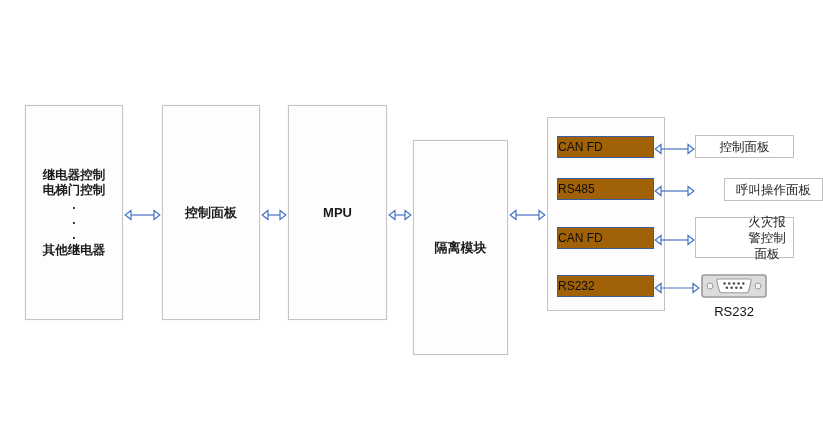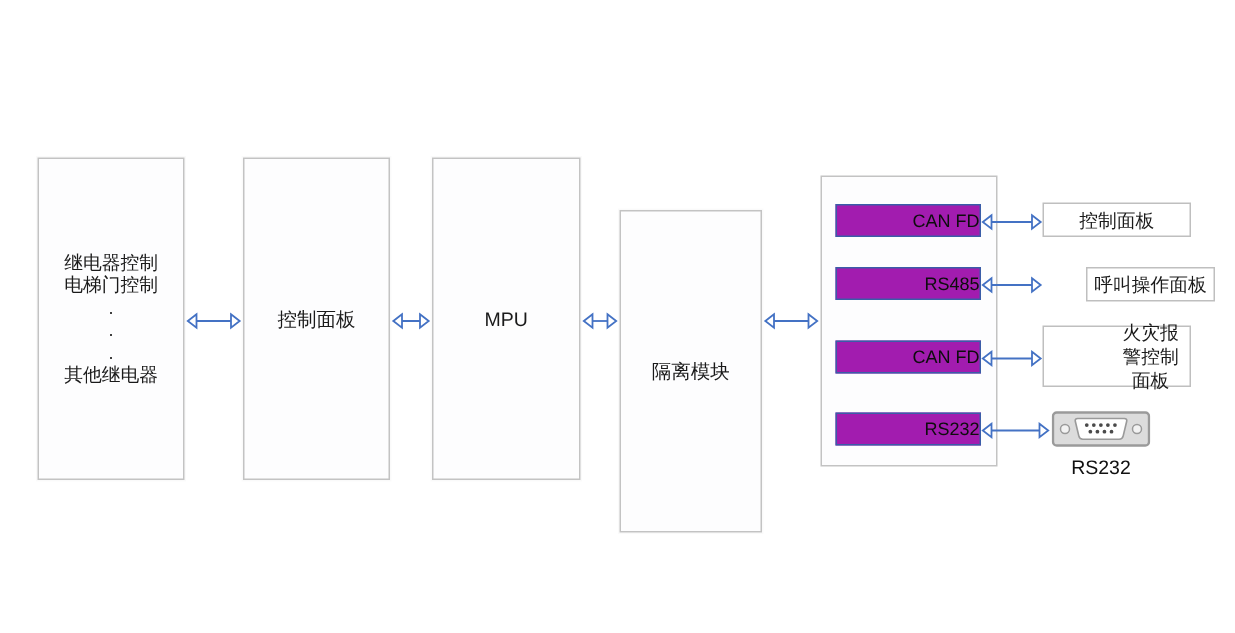--- a/index.html
+++ b/index.html
@@ -16,36 +16,37 @@
     position: absolute;
     background: #fdfdfe;
     border: 1px solid #c3c3c3;
     box-shadow: 0 0 0 1px rgba(0,0,0,0.02);
     display: flex;
     align-items: center;
     justify-content: center;
     font-size: 13px;
     box-sizing: border-box;
     text-align: center;
+    font-weight: bold;
   }
   .group-box {
     position: absolute;
     background: #fdfdfe;
     border: 1px solid #c3c3c3;
     box-sizing: border-box;
   }
   .stack { line-height: 15px; font-size: 12.5px; }
   .stack .dotline { line-height: 15px; font-size: 12px; }
   .port {
     position: absolute;
-    background: #a21caf;
+    background: #a16207;
     border: 1px solid #3A5DA8;
     display: flex;
     align-items: center;
-    justify-content: flex-end;
+    justify-content: flex-start;
     font-size: 12px;
     color: #0d0d0d;
     box-sizing: border-box;
   }
   .peripheral {
     position: absolute;
     background: #ffffff;
     border: 1px solid #bfbfbf;
     display: flex;
     align-items: center;
@@ -104,21 +105,21 @@
   <div class="port" style="left:557px; top:227px; width:97px; height:22px;">
     <span>CAN FD</span>
   </div>
   <div class="port" style="left:557px; top:275px; width:97px; height:22px;">
     <span>RS232</span>
   </div>
 
   <div class="peripheral" style="left:695px; top:135px; width:99px; height:23px;">
     <span>控制面板</span>
   </div>
-  <div class="peripheral" style="left:724px; top:178px; width:86px; height:23px;text-align:center;">
+  <div class="peripheral" style="left:724px; top:178px; width:99px; height:23px;text-align:center;">
     <span>呼叫操作面板</span>
   </div>
   <div class="peripheral" style="left:695px; top:217px; width:99px; height:41px;padding-left:48px;">
     <span>火灾报警控制面板</span>
   </div>
 
   <div class="connector" style="left:701px; top:274px; width:66px; height:24px;">
     <svg width="66" height="24" viewBox="0 0 66 24">
       <rect x="1" y="1" width="64" height="22" rx="2.5" fill="#dcdcdc" stroke="#9a9a9a" stroke-width="1.6"></rect>
       <circle cx="9" cy="12" r="3" fill="#f2f2f2" stroke="#9a9a9a" stroke-width="1"></circle>

